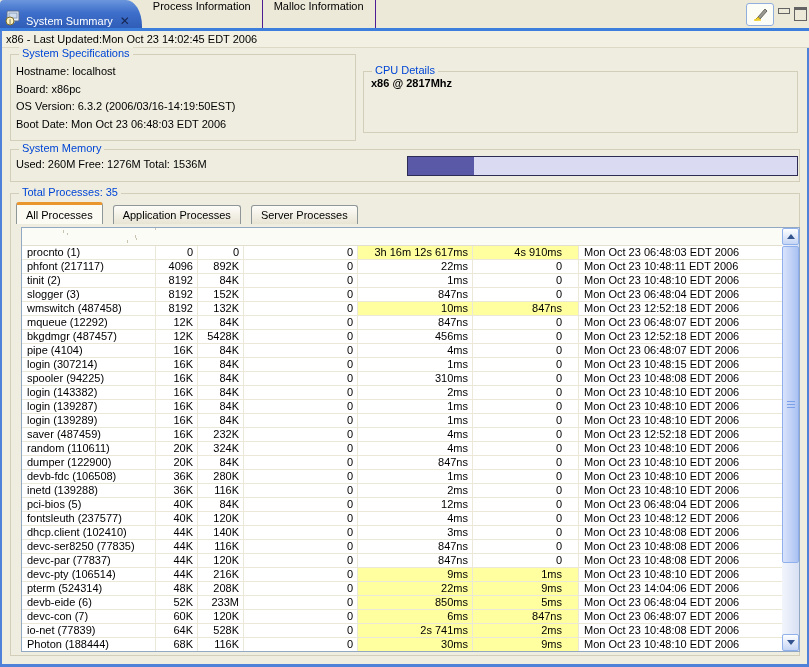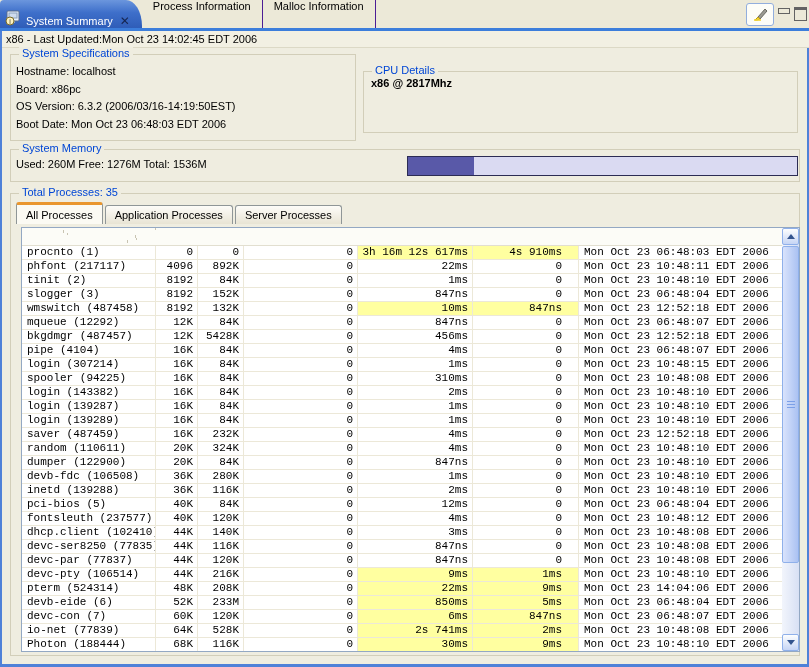--- a/index.html
+++ b/index.html
@@ -34,31 +34,31 @@
   #grp-cpu .lines{padding:5px 0 0 7px;font-weight:bold;}
   #grp-mem{left:8px;top:149px;width:788px;height:31px;}
   #mem-text{position:absolute;left:5px;top:8px;}
   #mem-bar{position:absolute;left:396px;top:6px;width:389px;height:18px;
     border:1px solid #2c2c54;background:#dadaf2;}
   #mem-fill{height:100%;background:#5959a8;}
   #grp-proc{left:8px;top:193px;width:788px;height:461px;}
   
   .subtabs{position:absolute;left:5px;top:8px;height:22px;display:flex;align-items:flex-end;}
   .stab{box-sizing:border-box;border:1px solid #8f9697;border-bottom:none;
-    border-top-left-radius:3px;border-top-right-radius:3px;padding:0 9px;margin-right:2px;
+    border-top-left-radius:3px;border-top-right-radius:3px;padding:0 9px;margin-right:10px;
     display:flex;align-items:center;}
   .stab-active{height:22px;background:#fbfaf3;border-top:3px solid #e9962e;z-index:2;}
   .stab-idle{height:19px;background:linear-gradient(180deg,#fdfcf8,#e8e4d4);}
   
   #ptable{position:absolute;left:10px;top:33px;width:779px;height:425px;box-sizing:border-box;
     border:1px solid #93a8c3;background:#fff;overflow:hidden;}
   .prow,.phead{display:flex;width:762px;}
   .phead{height:17px;background:#fcfcf7;border-bottom:1px solid #e2dfd0;flex-direction:column;}
   .phead .cell{border-right:1px solid #c8c4b2;line-height:16px;}
-  .prow{height:14px;font-family:Liberation Mono, monospace;}
+  .prow{height:14px;}
   .prow .cell{border-right:1px solid #ece8d8;border-bottom:1px solid #ece8d8;line-height:13px;}
   .cell{box-sizing:border-box;overflow:hidden;white-space:nowrap;}
   .c-name{width:134px;padding-left:5px;}
   .c-code{width:42px;text-align:right;padding-right:4px;}
   .c-data{width:46px;text-align:right;padding-right:4px;}
   .c-dud{width:114px;text-align:right;padding-right:4px;}
   .c-cpu{width:115px;text-align:right;padding-right:4px;}
   .c-cpud{width:106px;text-align:right;padding-right:16px;}
   .c-start{width:205px;padding-left:5px;border-right:none !important;}
   .hl{background:#ffffa0;}

